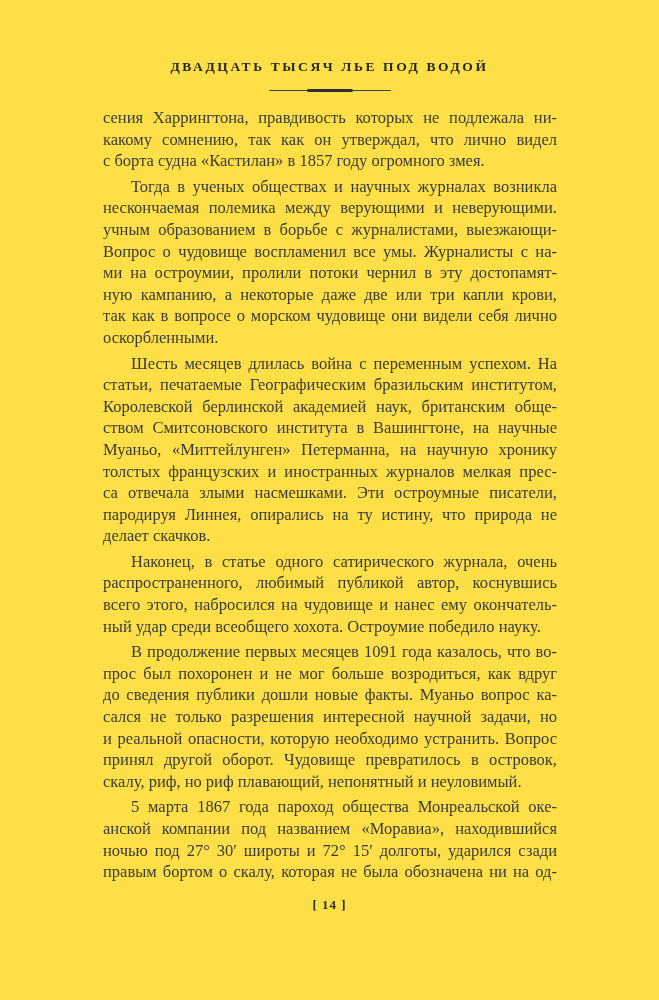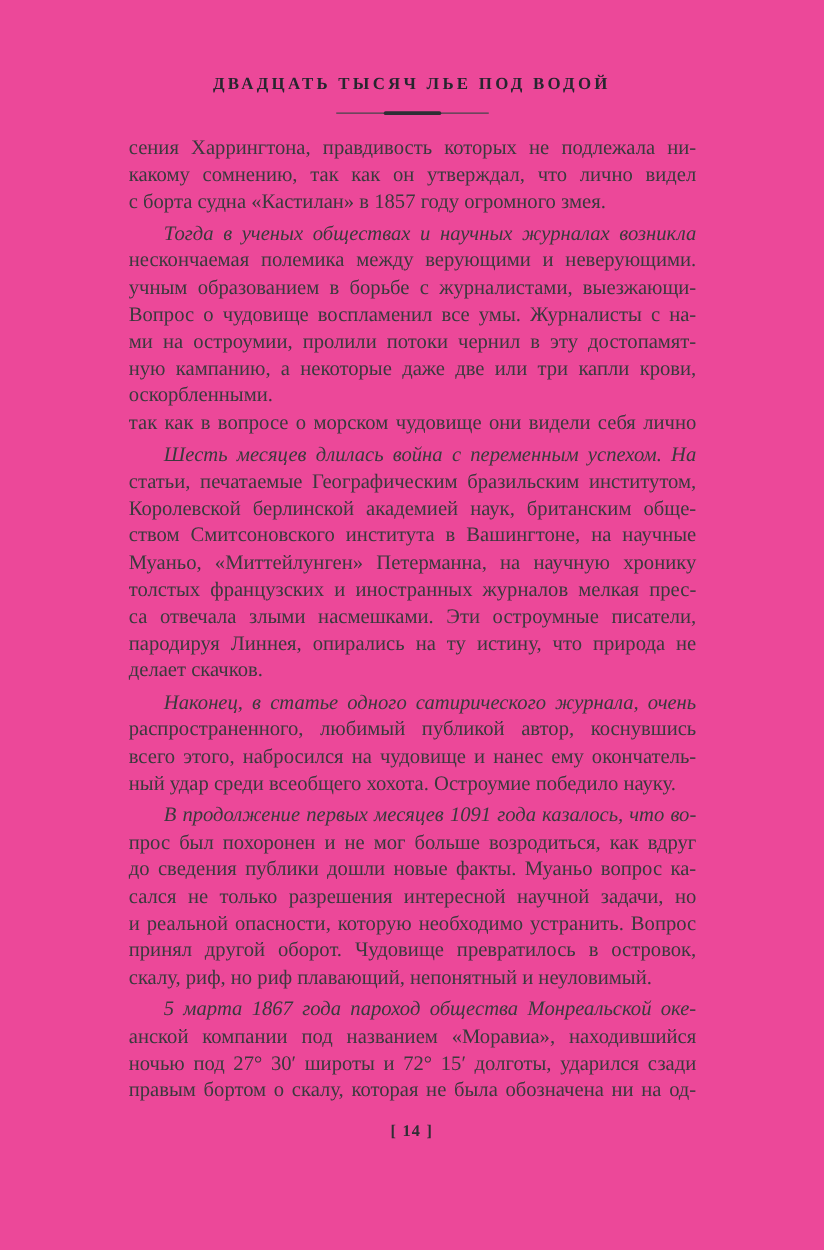--- a/index.html
+++ b/index.html
@@ -73,38 +73,37 @@
     height: 21.6px;
     text-align: justify;
     text-align-last: justify;
     white-space: normal;
   }
   .line.para-end {
     text-align-last: left;
   }
   .line.indent {
     text-indent: 28px;
-    font-style: italic;
   }
   .page-number {
     position: absolute;
     top: 897px;
     left: 0;
     width: 100%;
     text-align: center;
     font-weight: bold;
     font-size: 13px;
     letter-spacing: 1px;
     color: #2e2e34;
   }
 </style>
 </head>
 <body>
 
-<div class="page" style="background: #ec4899;">
+<div class="page" style="background: #fde047;">
 
   <div class="running-title" style="color: rgb(38, 38, 46);">ДВАДЦАТЬ ТЫСЯЧ ЛЬЕ ПОД ВОДОЙ</div>
 
   <div class="divider">
     <div class="divider-thin"></div>
     <div class="divider-thick"></div>
   </div>
 
   <div class="text-block" id="text-block" style="color: rgb(58, 58, 61);">
       <div class="paragraph">
@@ -112,22 +111,22 @@
         <div class="line">какому сомнению, так как он утверждал, что лично видел</div>
         <div class="line para-end">с борта судна «Кастилан» в 1857 году огромного змея.</div>
       </div>
       <div class="paragraph">
         <div class="line indent">Тогда в ученых обществах и научных журналах возникла</div>
         <div class="line">нескончаемая полемика между верующими и неверующими.</div>
         <div class="line">учным образованием в борьбе с журналистами, выезжающи-</div>
         <div class="line">Вопрос о чудовище воспламенил все умы. Журналисты с на-</div>
         <div class="line">ми на остроумии, пролили потоки чернил в эту достопамят-</div>
         <div class="line">ную кампанию, а некоторые даже две или три капли крови,</div>
+        <div class="line">так как в вопросе о морском чудовище они видели себя лично</div>
         <div class="line para-end">оскорбленными.</div>
-        <div class="line">так как в вопросе о морском чудовище они видели себя лично</div>
       </div>
       <div class="paragraph">
         <div class="line indent">Шесть месяцев длилась война с переменным успехом. На</div>
         <div class="line">статьи, печатаемые Географическим бразильским институтом,</div>
         <div class="line">Королевской берлинской академией наук, британским обще-</div>
         <div class="line">ством Смитсоновского института в Вашингтоне, на научные</div>
         <div class="line">Муаньо, «Миттейлунген» Петерманна, на научную хронику</div>
         <div class="line">толстых французских и иностранных журналов мелкая прес-</div>
         <div class="line">са отвечала злыми насмешками. Эти остроумные писатели,</div>
         <div class="line">пародируя Линнея, опирались на ту истину, что природа не</div>

